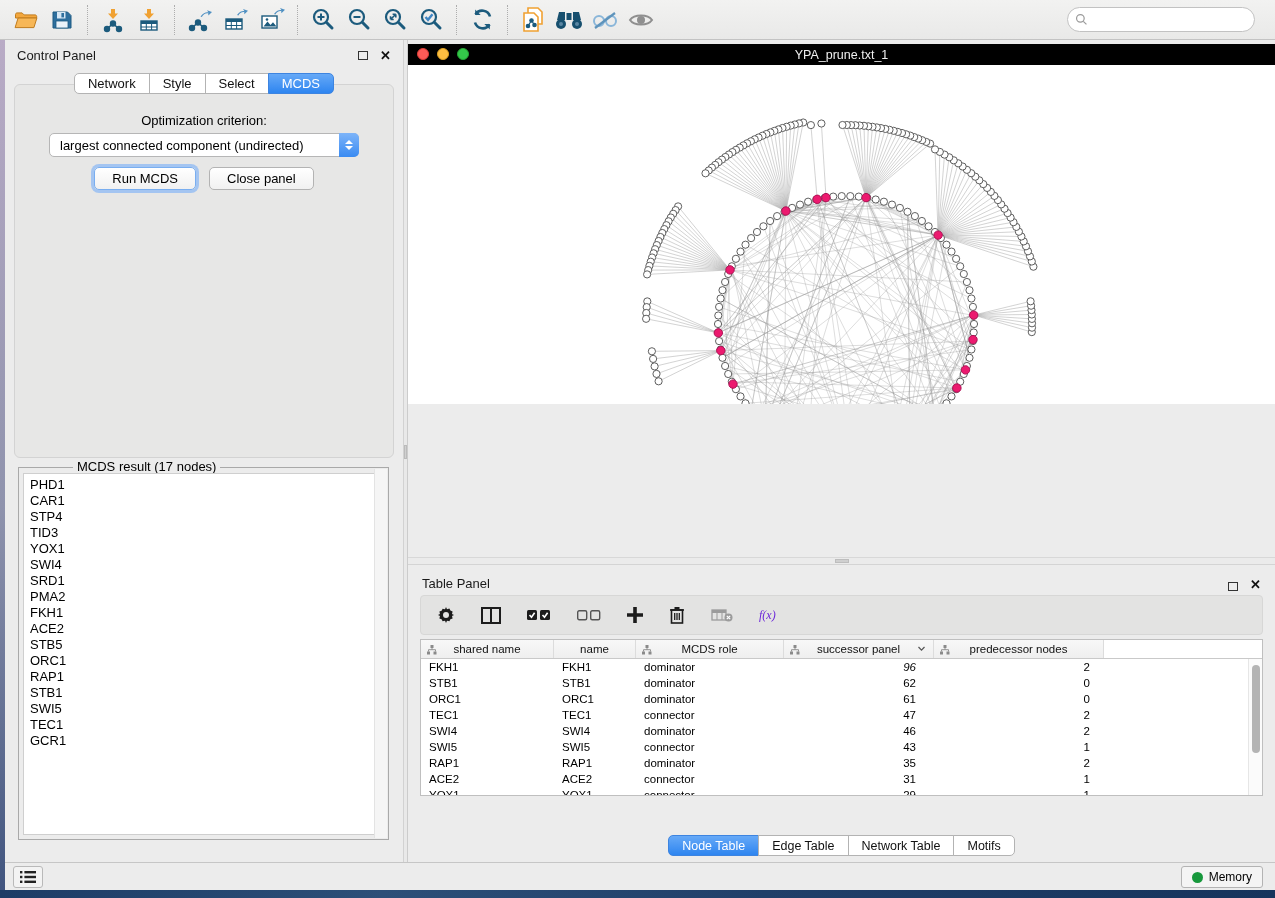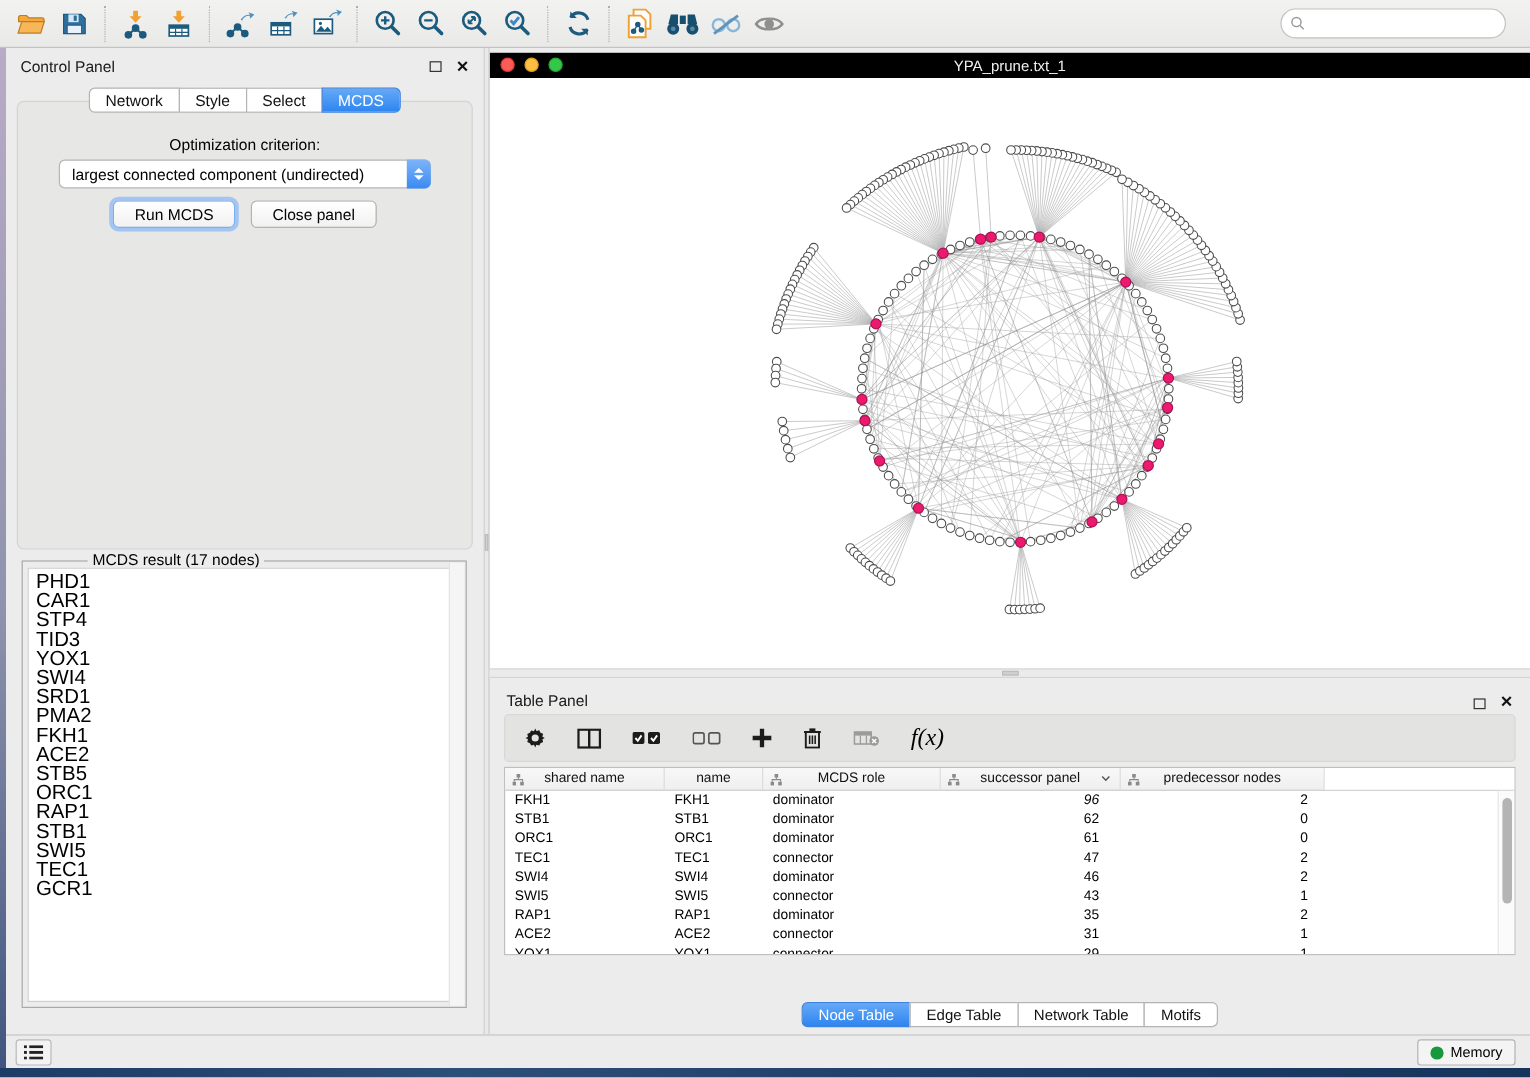--- a/index.html
+++ b/index.html
@@ -47,50 +47,50 @@
   .tri-dn{width:0;height:0;border-left:4px solid transparent;border-right:4px solid transparent;
     border-top:4px solid #fff;}
   .btnrow{position:absolute;top:82px;left:0;right:0;display:flex;justify-content:center;gap:13px;}
   .btn{height:23px;padding:0 17px;background:linear-gradient(#ffffff,#f1f1f1);
     border:1px solid #b3b3b3;border-radius:5px;font-size:13px;color:#000;
     font-family:"Liberation Sans",sans-serif;}
   .btn.focused{box-shadow:0 0 0 3px rgba(110,170,250,.55);border-color:#79aef0;}
   .group{position:absolute;left:13px;right:14px;top:427px;bottom:22px;border:1px solid #a9a9a9;}
   .group-label{position:absolute;top:-9px;left:8px;background:#ececec;padding:0 4px;font-size:13px;color:#000;margin-left:46px;}
   .mcds-list{position:absolute;left:4px;right:4px;top:5px;bottom:4px;background:#fff;
-    border:1px solid #cfcfcf;font-size:17px;line-height:16px;padding:3px 0 0 6px;overflow:hidden;}
+    border:1px solid #cfcfcf;font-size:13px;line-height:16px;padding:3px 0 0 6px;overflow:hidden;}
   .mcds-scroll{position:absolute;top:1px;bottom:1px;right:1px;width:13px;background:#f5f5f5;
     border-left:1px solid #e3e3e3;}
   
   .vsplit{position:absolute;left:403px;top:40px;bottom:36px;width:5px;background:#e9e9e9;
     border-left:1px solid #d2d2d2;border-right:1px solid #cccccc;z-index:2;}
   .vsplit .handle{position:absolute;top:405px;left:0;width:3px;height:14px;background:#d0d0d0;border:1px solid #bbb;}
   .hsplit{position:absolute;left:408px;right:0;top:557px;height:8px;background:#ebebeb;
     border-top:1px solid #d8d8d8;border-bottom:1px solid #d4d4d4;z-index:2;}
   .hsplit .handle{position:absolute;left:50%;margin-left:-7px;top:1px;width:14px;height:4px;
     background:#cfcfcf;border:1px solid #bdbdbd;}
   
-  .netwin{position:absolute;left:408px;top:44px;right:0;height:513px;z-index:1;}
+  .netwin{position:absolute;left:408px;top:44px;right:0;height:360px;z-index:1;}
   .net-title{height:21px;background:#000;color:#efefef;font-size:12.5px;display:flex;
     align-items:center;justify-content:center;position:relative;}
   .lights{position:absolute;left:9px;top:4px;display:flex;gap:8px;}
   .light{width:12px;height:12px;border-radius:50%;}
   .net-canvas{position:absolute;top:21px;left:0;right:0;bottom:0;background:#fff;overflow:hidden;}
   svg .chord{stroke:#979797;stroke-width:.65;opacity:.5;}
   svg .hublink{stroke:#8a8a8a;stroke-width:.8;opacity:.55;}
   svg .fanedge{stroke:#b0b0b0;stroke-width:.7;opacity:.8;}
   svg .ring{fill:#fff;stroke:#4d4d4d;stroke-width:.9;}
   svg .hub{stroke-width:1;}
   
   .tpanel{position:absolute;left:408px;right:0;top:565px;bottom:36px;background:#ececec;z-index:1;}
   .tp-head{height:26px;display:flex;align-items:flex-end;padding:0 14px;font-size:13px;color:#1a1a1a;}
   .t-toolbar{position:absolute;left:12px;right:12px;top:30px;height:40px;background:#e3e3e2;
     border:1px solid #d7d7d6;border-radius:4px;display:flex;align-items:center;gap:26px;padding:0 16px;}
   .t-icon{display:flex;align-items:center;justify-content:center;}
-  .fx{font-family:"Liberation Serif",serif;font-style:italic;font-size:20px;color:#000000;}
+  .fx{font-family:"Liberation Serif",serif;font-style:italic;font-size:12px;color:#6d28d9;}
   .ttable{position:absolute;left:12px;right:12px;top:74px;bottom:66px;background:#fff;
     border:1px solid #bfbfbf;overflow:hidden;}
   .thead{display:flex;height:19px;background:linear-gradient(#f8f8f8,#efefef);
     border-bottom:1px solid #c9c9c9;font-size:11.5px;color:#111;}
   .th{position:relative;display:flex;align-items:center;justify-content:center;
     border-right:1px solid #dcdcdc;height:100%;}
   .th .tree{position:absolute;left:6px;top:5px;}
   .th .sortchev{position:absolute;right:7px;top:4px;}
   .th-fill{flex:1;background:#fff;border-right:none;}
   .trow{display:flex;height:16px;font-size:11.5px;color:#000;align-items:center;}

